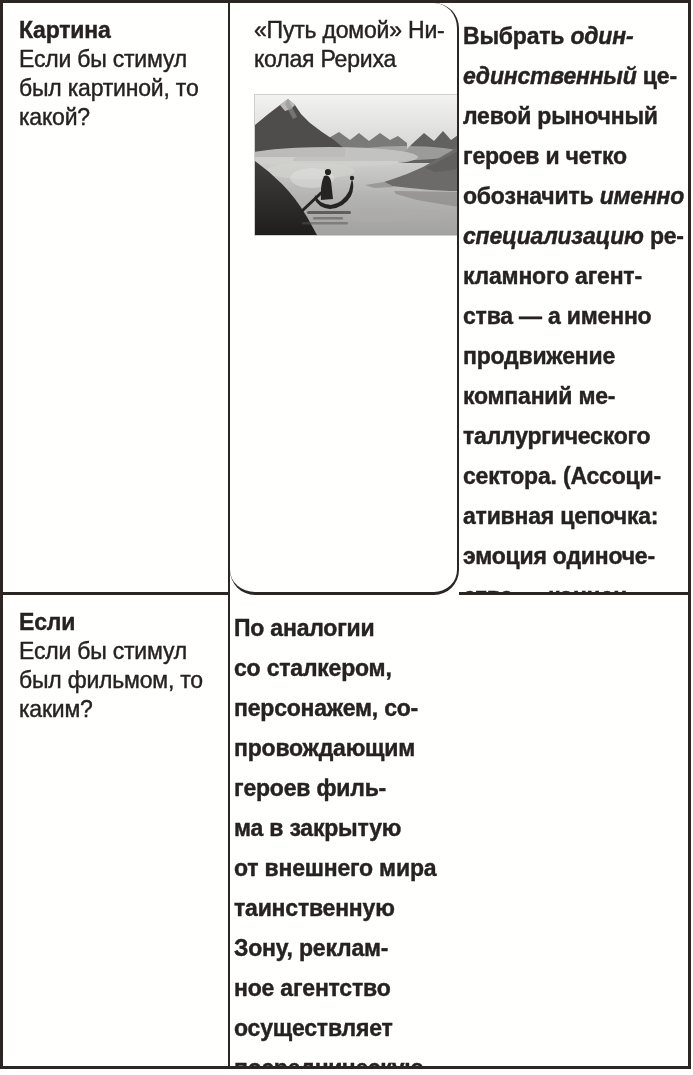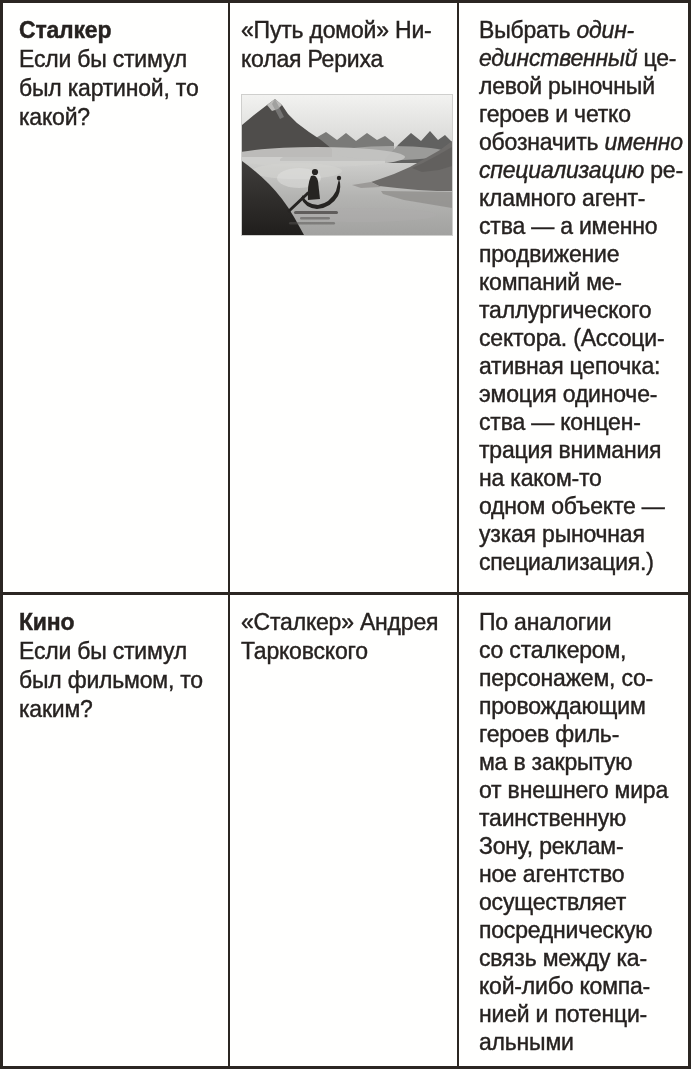--- a/index.html
+++ b/index.html
@@ -25,41 +25,41 @@
     box-sizing:border-box;
     padding:13px 8px 0 16px;
     overflow:hidden;
     font-size:23px;
     line-height:29px;
     letter-spacing:-0.2px;
     -webkit-text-stroke:0.4px #262220;
   }
   .cell.c1,.cell.c2{border-right:2px solid #2b2622;}
   .cell.r1{border-bottom:3px solid #2b2622;}
-  .cell.c2{padding-left:11px;}
-  .cell.c3{padding-left:20px;line-height:28px;}
+  .cell.c2{padding-left:24px;border-radius:25px;}
+  .cell.c3{padding-left:4px;line-height:40px;font-weight:bold;}
   .row-label{font-weight:bold;white-space:pre;}
   .question,.example-title,.solution{white-space:pre;}
   .solution .it{font-style:italic;}
   .painting{
     margin-top:20px;
     width:210px;height:140px;
     border:1px solid #cfcfcd;
     box-sizing:content-box;
   }
   .painting svg{display:block;width:210px;height:140px;}
 </style>
 </head>
 <body>
 
 <div class="page">
   <div class="table">
 
     <div class="cell c1 r1">
-      <div class="row-label">Сталкер</div>
+      <div class="row-label">Картина</div>
       <div class="question">Если бы стимул
 был картиной, то
 какой?</div>
     </div>
 
     <div class="cell c2 r1">
       <div class="example-title">«Путь домой» Ни-
 колая Рериха</div>
       <div class="painting">
         <svg viewBox="0 0 210 140" preserveAspectRatio="none">
@@ -133,30 +133,26 @@
 эмоция одиноче-
 ства — концен-
 трация внимания
 на каком-то
 одном объекте —
 узкая рыночная
 специализация.)</span></div>
     </div>
 
     <div class="cell c1 r2">
-      <div class="row-label">Кино</div>
+      <div class="row-label">Если</div>
       <div class="question">Если бы стимул
 был фильмом, то
 каким?</div>
     </div>
 
-    <div class="cell c2 r2">
-      <div class="example-title">«Сталкер» Андрея
-Тарковского</div>
-    </div>
 
     <div class="cell c3 r2">
       <div class="solution"><span>По аналогии
 со сталкером,
 персонажем, со-
 провождающим
 героев филь-
 ма в закрытую
 от внешнего мира
 таинственную

